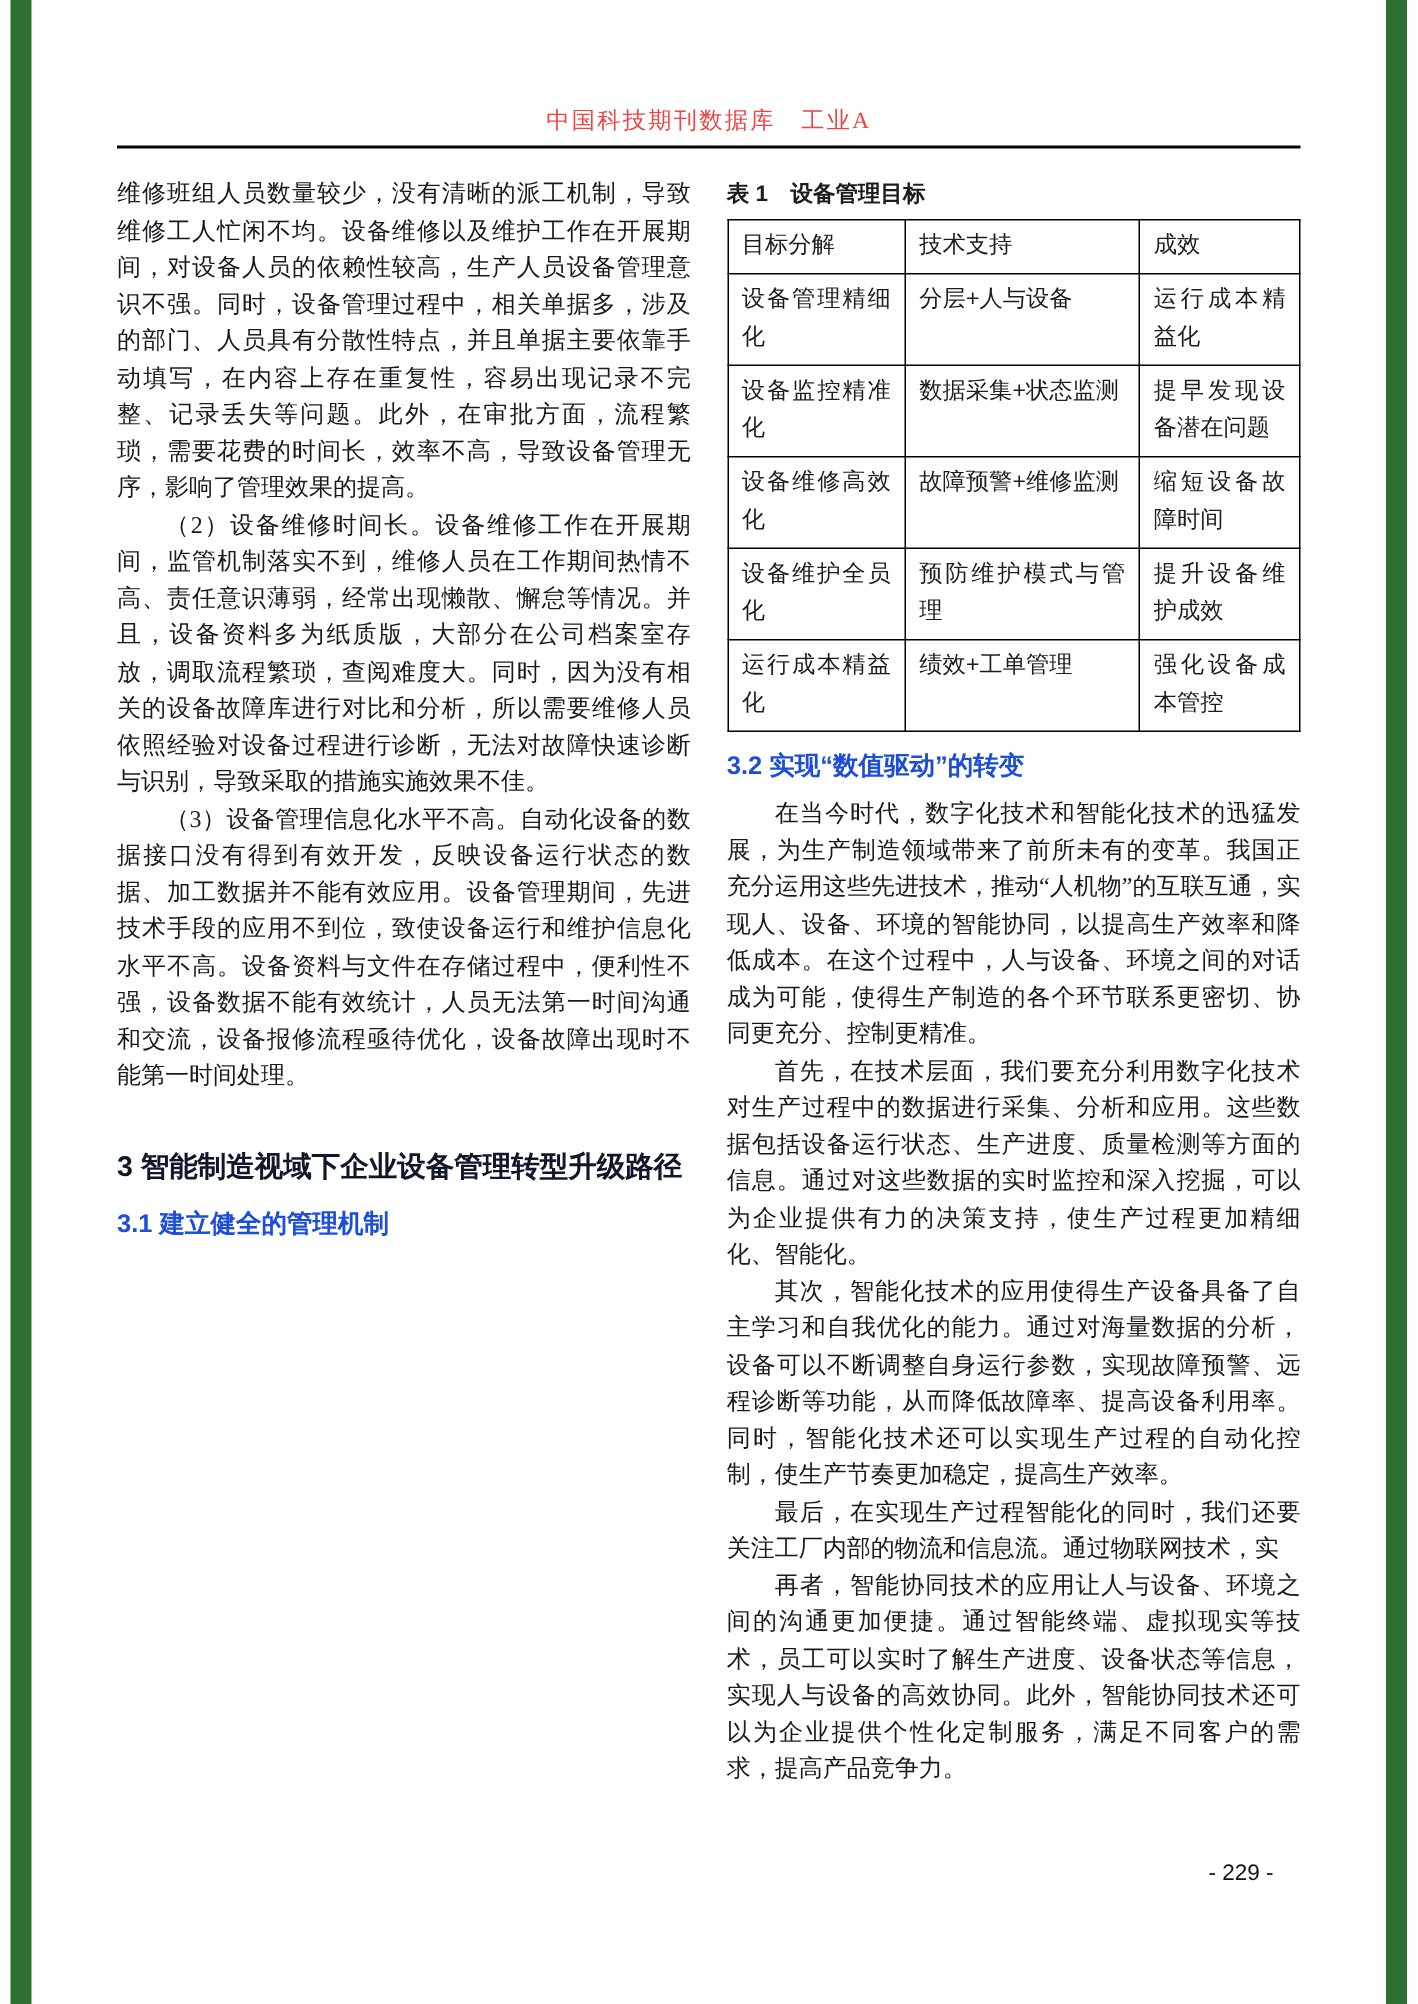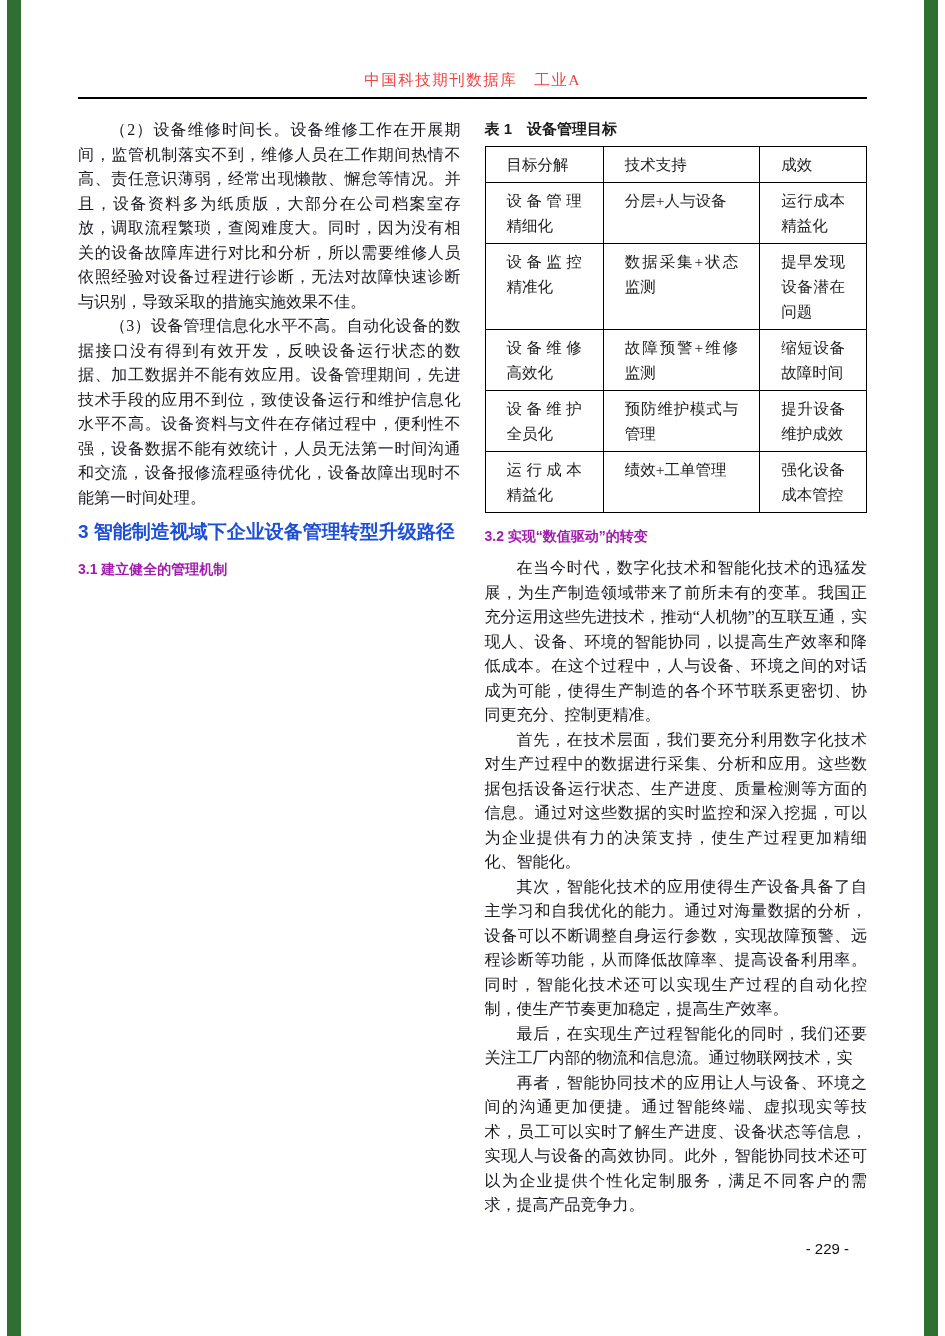--- a/index.html
+++ b/index.html
@@ -38,53 +38,54 @@
     text-align:justify;
     text-indent:2em;
     color:#181820;
   }
   p.body.noindent { text-indent:0; }
 
   h1.sec {
     font-family:"Liberation Sans","DejaVu Sans",sans-serif;
     font-size:19px; font-weight:bold;
     line-height:30px;
-    margin:7px 0 9px;
-    color:#1d4ed8;
+    margin:33px 0 9px;
+    color:#0f172a;
     text-align:justify;
   }
   h2.sec {
     font-family:"Liberation Sans","DejaVu Sans",sans-serif;
-    font-size:14px; font-weight:bold;
+    font-size:17px; font-weight:bold;
     line-height:26px;
     margin:8px 0 7px;
-    color:#a21caf;
+    color:#1d4ed8;
   }
 
   .tbl-caption {
     font-family:"Liberation Sans","DejaVu Sans",sans-serif;
     font-weight:bold;
     font-size:15px;
     text-align:left;
     margin:2px 0 7px;
   }
   table.data {
     width:100%;
     border-collapse:collapse;
     font-size:15.5px;
     table-layout:fixed;
     margin-bottom:10px;
   }
   table.data th, table.data td {
     border:1.6px solid #000;
-    padding:5px 21px;
+    padding:5px 9px;
     text-align:left;
     vertical-align:top;
     font-weight:normal;
     line-height:25px;
+    font-family:Liberation Mono, monospace;
   }
   table.data td.fx { text-align:justify; }
 
   .page-number {
     position:absolute;
     right:96px;
     top:1240px;
     font-size:15px;
     font-family:"Liberation Sans","DejaVu Sans",sans-serif;
     color:#101018;
@@ -97,20 +98,21 @@
 <div class="edge-bar right" style="background: rgb(47, 111, 50);"></div>
 
 <div class="page">
 
   <div class="header">中国科技期刊数据库　工业A</div>
   <div class="header-rule"></div>
 
   <div class="columns">
 
     <div class="col">
+      <p class="body noindent">维修班组人员数量较少，没有清晰的派工机制，导致维修工人忙闲不均。设备维修以及维护工作在开展期间，对设备人员的依赖性较高，生产人员设备管理意识不强。同时，设备管理过程中，相关单据多，涉及的部门、人员具有分散性特点，并且单据主要依靠手动填写，在内容上存在重复性，容易出现记录不完整、记录丢失等问题。此外，在审批方面，流程繁琐，需要花费的时间长，效率不高，导致设备管理无序，影响了管理效果的提高。</p>
       <p class="body">（2）设备维修时间长。设备维修工作在开展期间，监管机制落实不到，维修人员在工作期间热情不高、责任意识薄弱，经常出现懒散、懈怠等情况。并且，设备资料多为纸质版，大部分在公司档案室存放，调取流程繁琐，查阅难度大。同时，因为没有相关的设备故障库进行对比和分析，所以需要维修人员依照经验对设备过程进行诊断，无法对故障快速诊断与识别，导致采取的措施实施效果不佳。</p>
       <p class="body">（3）设备管理信息化水平不高。自动化设备的数据接口没有得到有效开发，反映设备运行状态的数据、加工数据并不能有效应用。设备管理期间，先进技术手段的应用不到位，致使设备运行和维护信息化水平不高。设备资料与文件在存储过程中，便利性不强，设备数据不能有效统计，人员无法第一时间沟通和交流，设备报修流程亟待优化，设备故障出现时不能第一时间处理。</p>
       <h1 class="sec">3 智能制造视域下企业设备管理转型升级路径</h1>
       <h2 class="sec">3.1 建立健全的管理机制</h2>
     </div>
 
     <div class="col">
 
       <div class="tbl-caption">表 1　设备管理目标</div>
 

